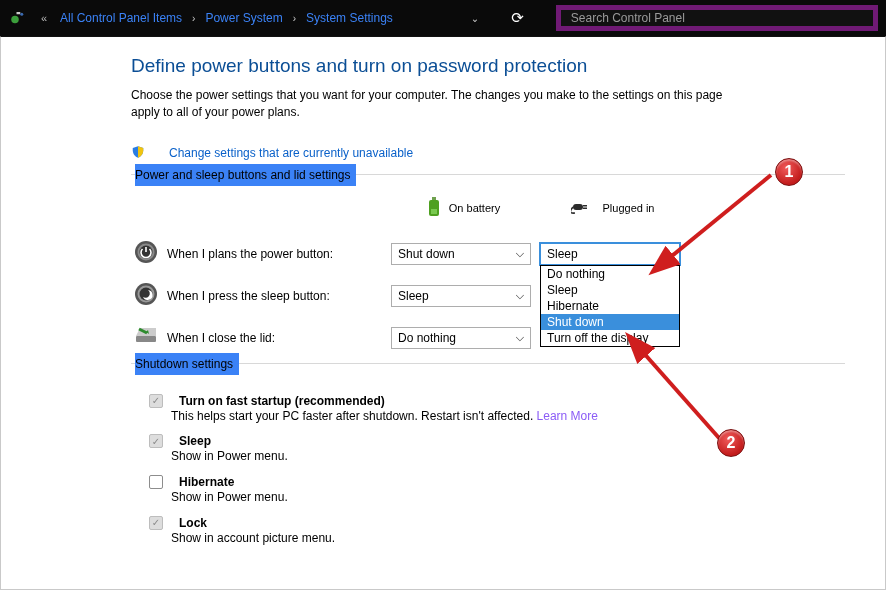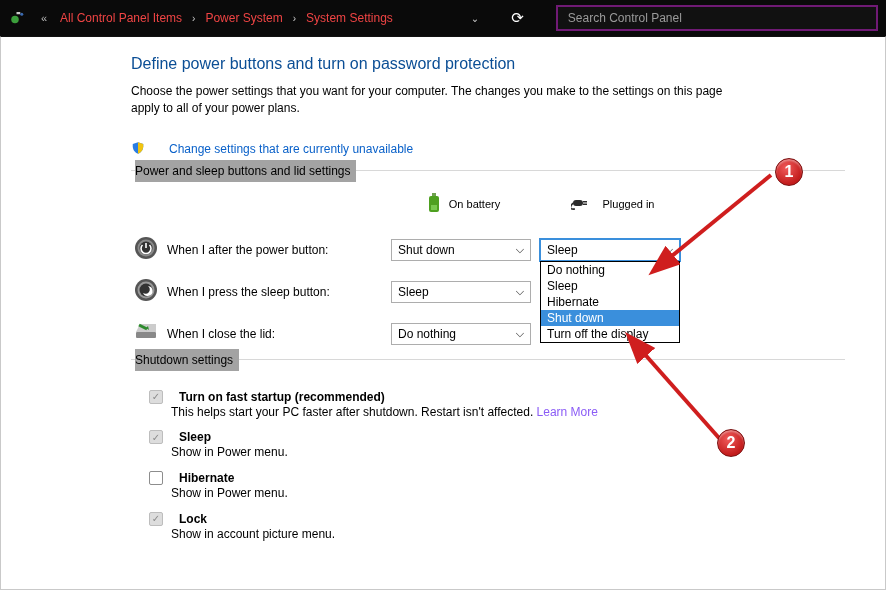--- a/index.html
+++ b/index.html
@@ -20,32 +20,32 @@
     padding: 0 8px;
     color: #fff;
     gap: 6px;
   }
   .titlebar .tb-icon {
     width: 20px; height: 20px;
     display: flex; align-items: center; justify-content: center;
   }
   .titlebar .crumb {
     font-size: 12px;
-    color: #ef4444;
+    color: #3b82f6;
   }
   .titlebar .sep { color: #ccc; padding: 0 4px; font-size: 10px; }
   .tb-spacer { width: 60px; }
   .tb-dropdown { margin-left: 6px; color:#ccc; font-size:10px; }
   .tb-refresh { margin-left: 26px; color:#fff; font-size:15px; }
   .searchbox {
     margin-left: 26px;
     flex: 1;
     height: 26px;
     background: #111;
-    border: 2px solid #701a75;
+    border: 5px solid #701a75;
     color: #9a9a9a;
     padding: 0 10px;
     font-size: 12px;
     display: flex; align-items: center;
   }
   .content {
     background: #fff;
     height: calc(590px - 36px);
     padding: 18px 0 0 0;
     position: relative;
@@ -53,21 +53,21 @@
     border-top: 1px solid #111;
   }
   .inner {
     margin-left: 130px;
     margin-right: 40px;
     position: relative;
   }
   h2.page-title {
     color: #0b4e95;
     font-weight: 400;
-    font-size: 16px;
+    font-size: 19px;
     margin-bottom: 10px;
   }
   .desc {
     max-width: 600px;
     line-height: 1.4;
     margin-bottom: 24px;
   }
   .shield-line {
     display: flex;
     align-items: center;
@@ -75,21 +75,21 @@
     margin-bottom: 12px;
   }
   .shield-line a { color: #0a61c9; text-decoration: none; }
   hr.divider { border: none; border-top: 1px solid #d8d8d8; margin-bottom: 0; }
   .section-hdr {
     font-size: 12px;
     padding: 4px 0;
     margin-left: 4px;
     position: relative;
     top: -11px;
-    background: #a3a3a3;
+    background: #3b82f6;
     display: inline-block;
     padding-right: 6px;
   }
   .section { margin-top: 4px; }
   .colrow {
     display: flex;
     align-items: center;
     margin-bottom: 4px;
   }
   .iconcell { width: 30px; display:flex; justify-content:center; }
@@ -234,21 +234,21 @@
           <span>
             <svg width="24" height="24" viewBox="0 0 24 24">
                 <circle cx="12" cy="12" r="11" fill="#555"></circle>
                 <circle cx="12" cy="12" r="8.5" fill="#8a8a8a"></circle>
                 <circle cx="12" cy="12" r="6.5" fill="#333"></circle>
                 <path d="M12 7v5" stroke="#fff" stroke-width="1.6"></path>
                 <path d="M8.5 9a5 5 0 1 0 7 0" stroke="#fff" stroke-width="1.6" fill="none"></path>
               </svg>
           </span>
         </div>
-        <div class="labelcell">When I after the power button:</div>
+        <div class="labelcell">When I plans the power button:</div>
         <div class="selcell">
           <div class="select">Shut down</div>
         </div>
         <div class="selcell2">
           <div class="select focused">Sleep</div>
           <div class="dropdown-list">
             <div class="opt">Do nothing</div>
             <div class="opt">Sleep</div>
             <div class="opt">Hibernate</div>
             <div class="opt hl">Shut down</div>

